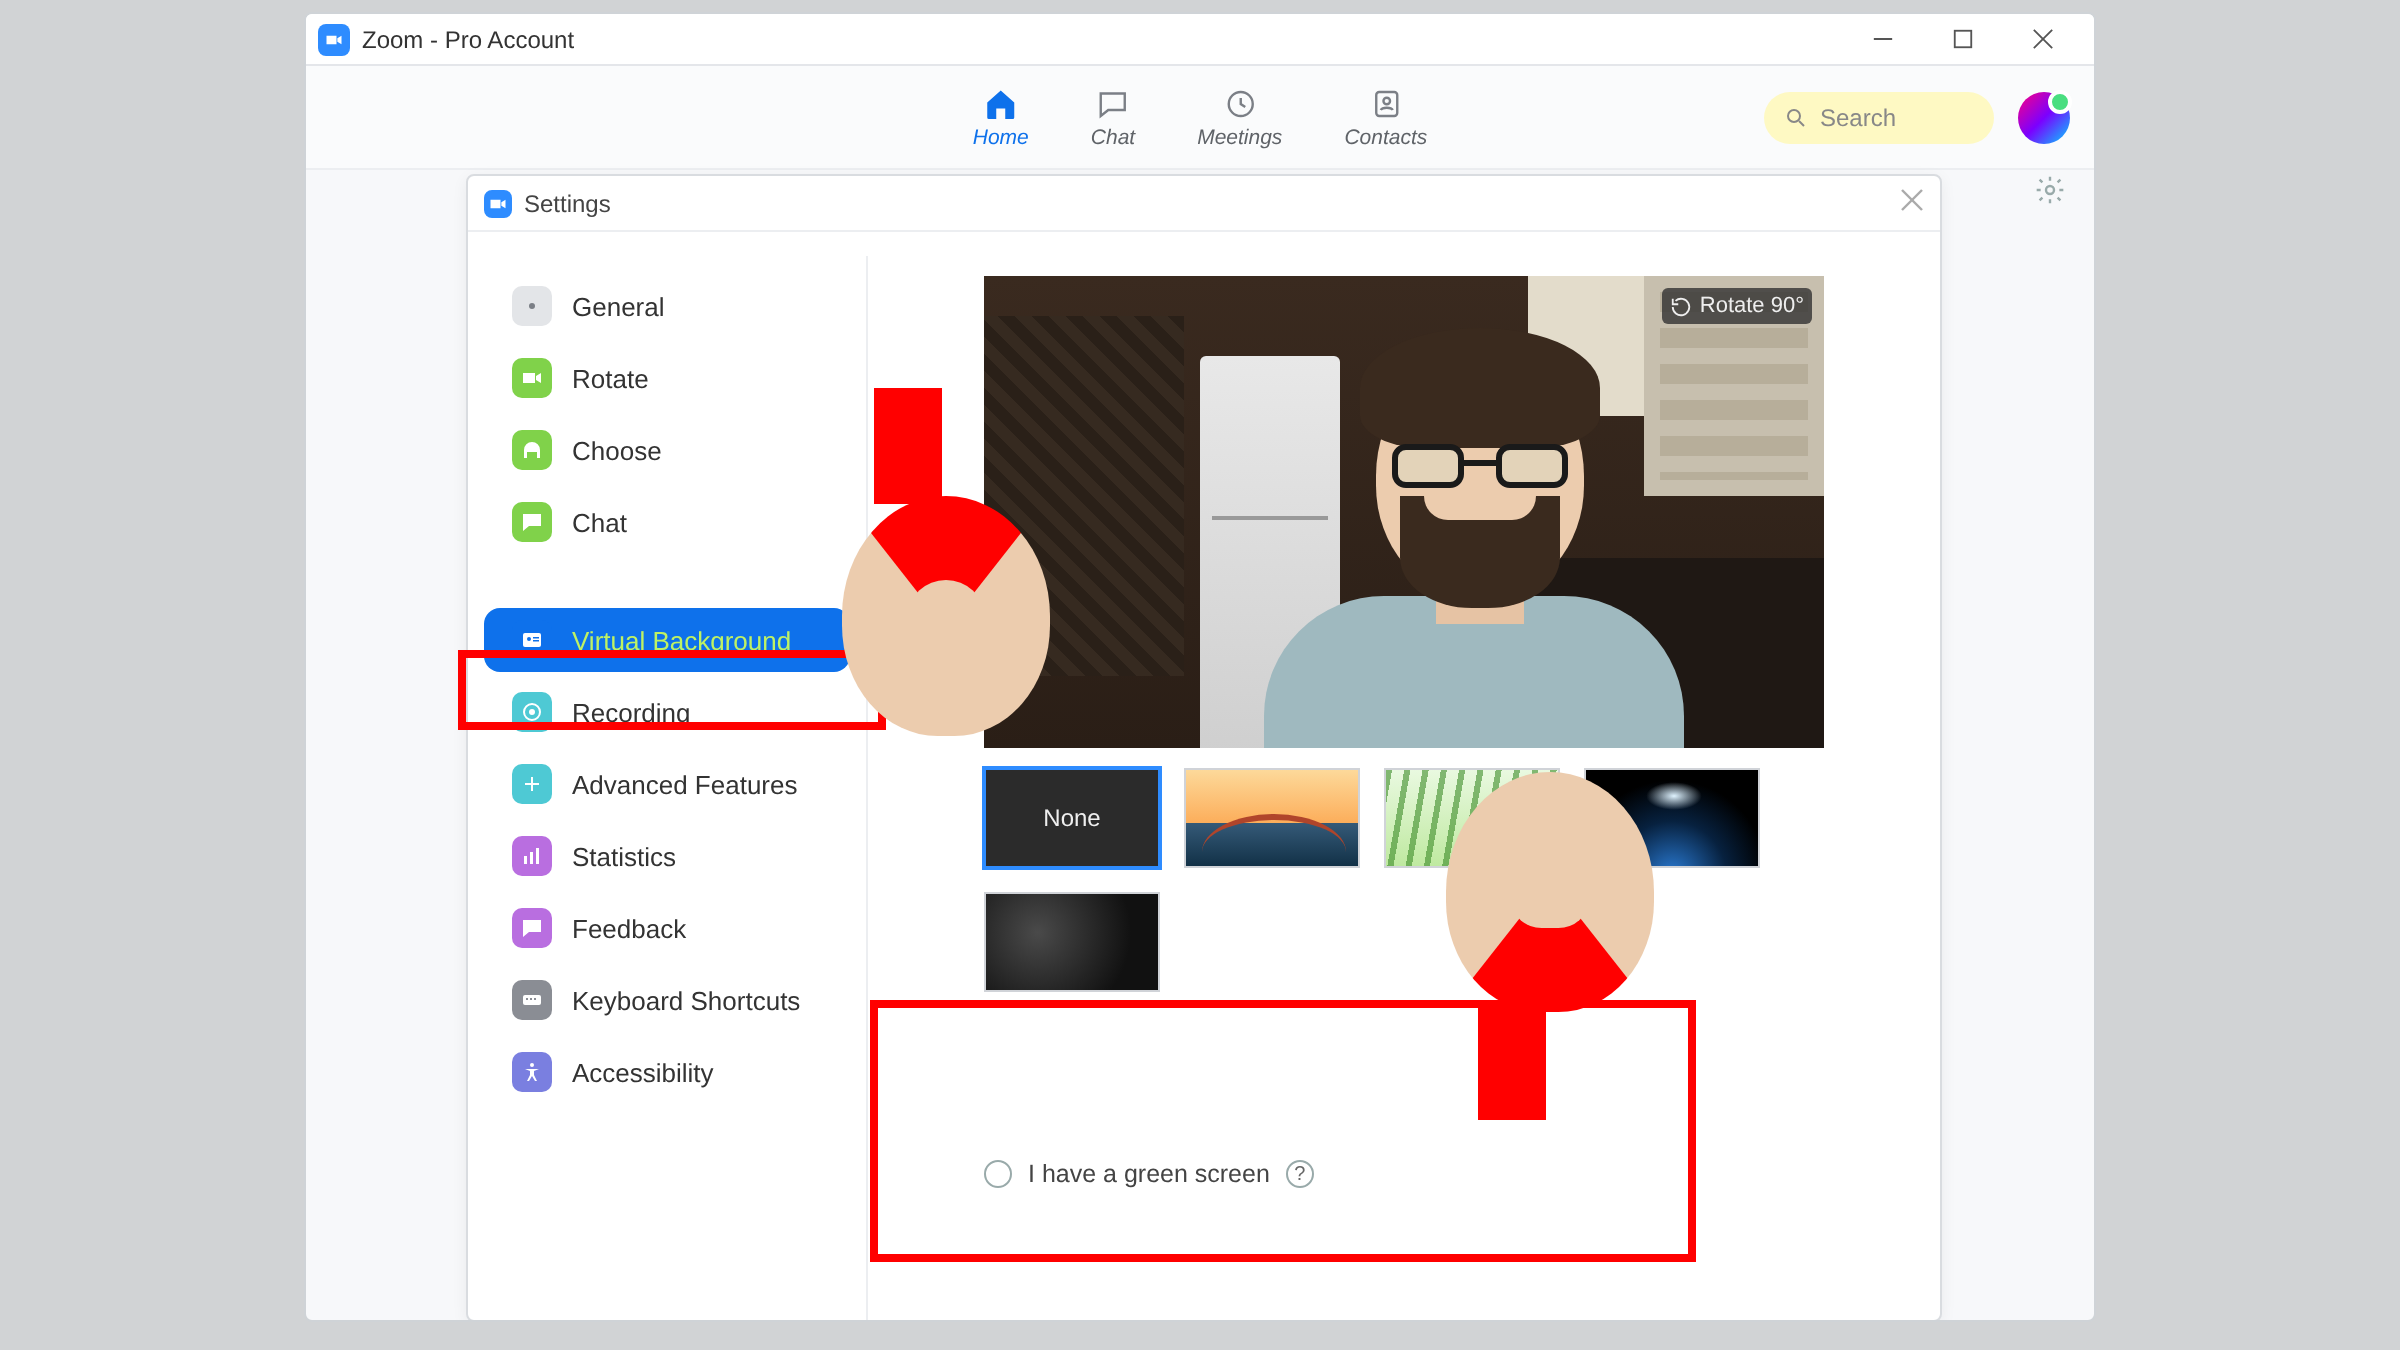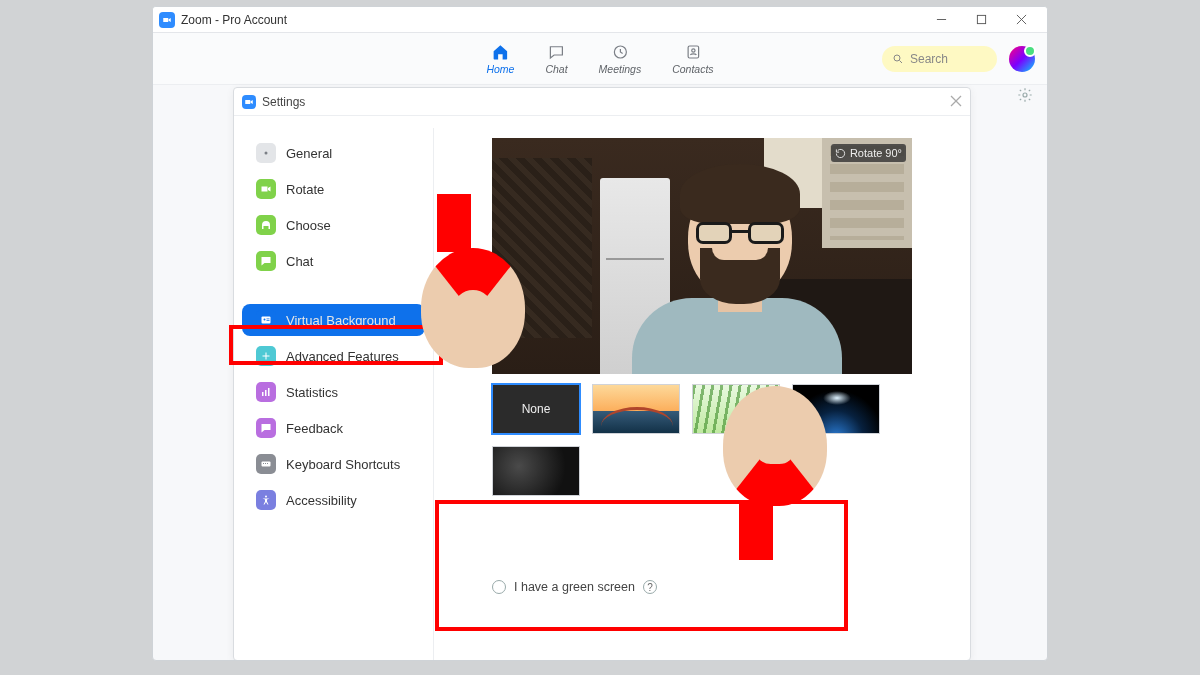--- a/index.html
+++ b/index.html
@@ -81,21 +81,21 @@
     display: flex; flex-direction: column; gap: 2px;
   }
   .side-item {
     height: 32px; display: flex; align-items: center; gap: 10px;
     padding: 0 14px; font-size: 13px; color: #333; border-radius: 8px; margin: 1px 8px;
   }
   .side-item .sic {
     width: 20px; height: 20px; border-radius: 5px; display:flex; align-items:center; justify-content:center;
   }
   .side-item .sic svg { width:12px; height:12px; fill:#fff; }
-  .side-item.active { background:#0e71eb; color:#e5e5e5;margin-top:24px; }
+  .side-item.active { background:#0e71eb; color:#bef264;margin-top:24px; }
 
   
   .red-box-sidebar {
     position:absolute; left: 84px; top: 325px; width: 214px; height: 40px;
     border: 4px solid #f00; pointer-events:none;
   }
   .red-box-thumbs {
     position:absolute; left: 579px; top: 497px; width: 413px; height: 131px;
     border: 4px solid #f00; pointer-events:none;
   }
@@ -335,20 +335,29 @@
           <div class="side-item active">
             <span class="sic" style="background: rgb(14, 113, 235);">
               <svg viewBox="0 0 24 24">
                 <rect x="3" y="5" width="18" height="14" rx="2"></rect>
                 <circle cx="9" cy="11" r="2" fill="#0e71eb"></circle>
                 <rect x="13" y="9" width="6" height="1.5" fill="#0e71eb"></rect>
                 <rect x="13" y="12" width="6" height="1.5" fill="#0e71eb"></rect>
               </svg>
             </span>
             <span>Virtual Background</span>
+          </div>
+          <div class="side-item">
+            <span class="sic" style="background: rgb(78, 201, 212);">
+              <svg viewBox="0 0 24 24">
+                <circle cx="12" cy="12" r="8" fill="none" stroke="#fff" stroke-width="2"></circle>
+                <circle cx="12" cy="12" r="3"></circle>
+              </svg>
+            </span>
+            <span>Recording</span>
           </div>
           <div class="side-item">
             <span class="sic" style="background: rgb(78, 201, 212);">
               <svg viewBox="0 0 24 24">
                 <path d="M11 5h2v14h-2zM5 11h14v2H5z"></path>
               </svg>
             </span>
             <span>Advanced Features</span>
           </div>
           <div class="side-item">

